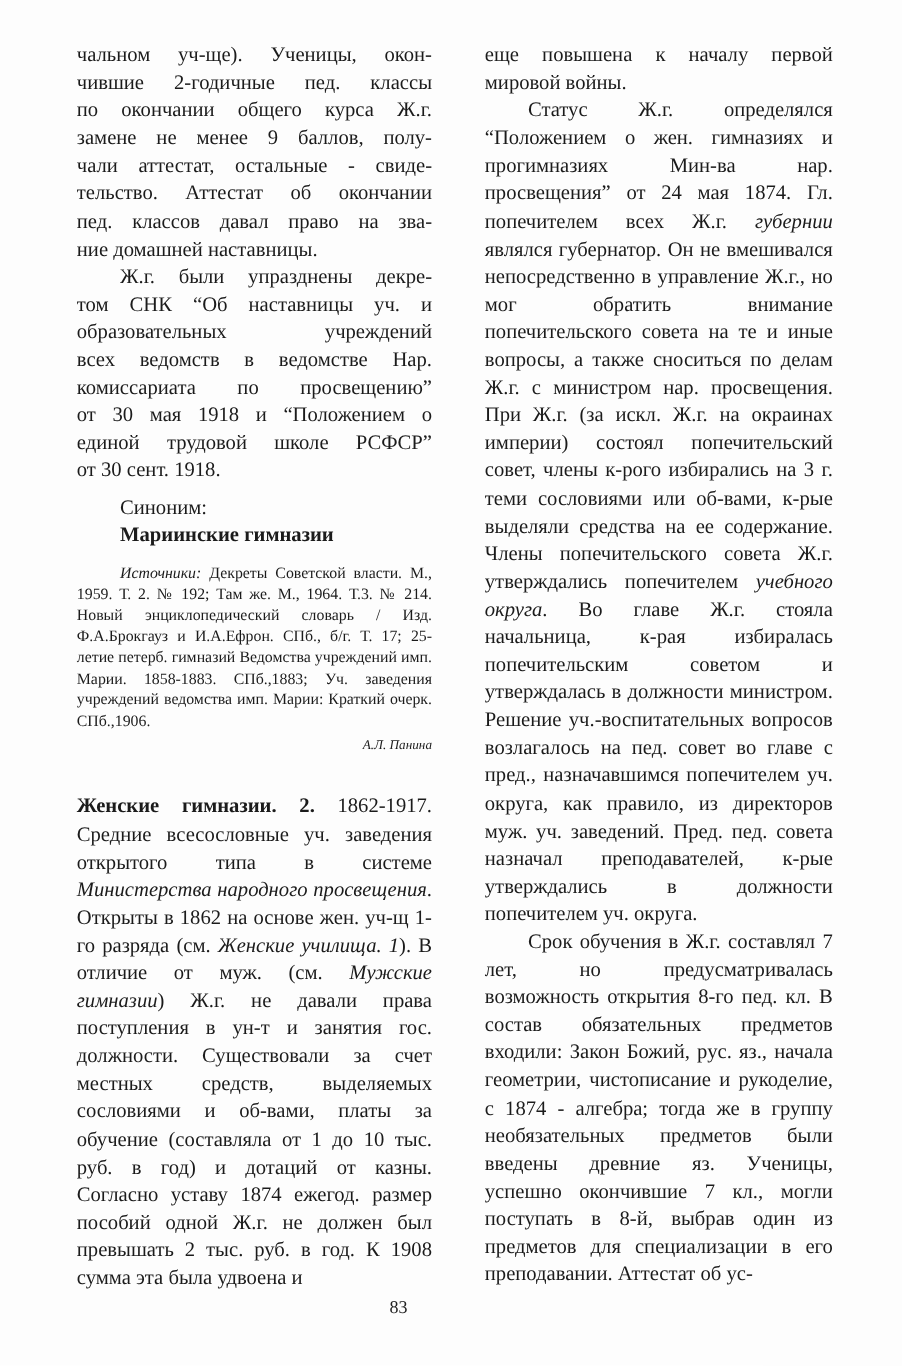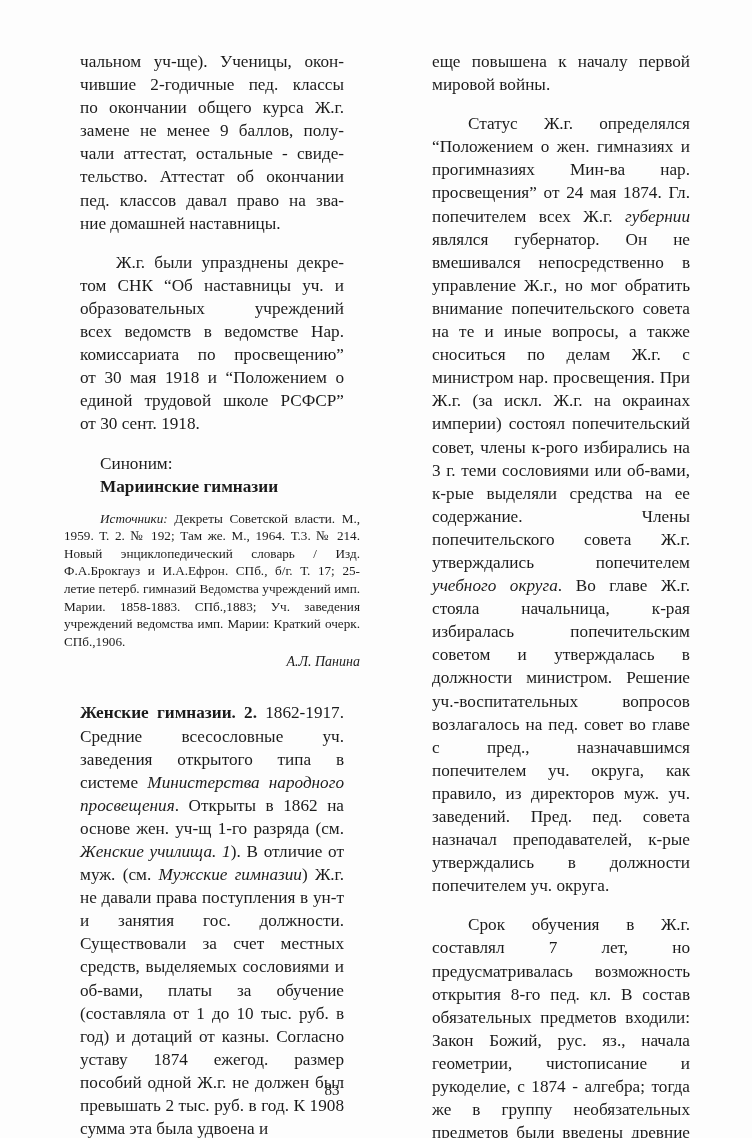--- a/index.html
+++ b/index.html
@@ -1,29 +1,29 @@
 <!DOCTYPE html>
 <html><head>
 <meta charset="utf-8">
 <style>
   html, body { margin: 0; padding: 0; background: #ffffff; }
   body { width: 752px; height: 1138px; position: relative; overflow: hidden; }
   .page { position: absolute; left: 0; top: 0; width: 752px; height: 1138px; background: #fdfdfd; }
   .col { position: absolute; top: 34px; font-family: "Liberation Serif", serif; color: #1b1b1b; }
   .col-left { left: 64px; width: 296px; }
-  .col-right { left: 416px; width: 290px; }
-  .p { margin: 16px; font-size: 17.2px; line-height: 23.1px; text-align: justify; hyphens: manual; }
+  .col-right { left: 404px; width: 290px; }
+  .p { margin: 0; font-size: 17.2px; line-height: 23.1px; text-align: justify; hyphens: manual; }
   .indent { text-indent: 36px; }
   .lines span.l { display: block; text-align: justify; text-align-last: justify; }
   .lines span.l.last { text-align-last: left; }
   .syn { margin: 7px 0 0 36px; font-size: 17.2px; line-height: 23.1px; }
   .syn-term { font-weight: bold; font-family: "Liberation Serif", serif; }
   .sources { margin: 12px 0 0 0; font-size: 13.2px; line-height: 17.6px; }
   .sources .lbl { font-style: italic; }
-  .author { margin: 3px 0 0 0; font-size: 14px; line-height: 18px; text-align: right; font-style: italic; }
+  .author { margin: 3px 0 0 0; font-size: 11px; line-height: 18px; text-align: right; font-style: italic; }
   .entry { margin-top: 30px; }
   .hw { font-weight: bold; }
   i { font-style: italic; }
   .pagenum { position: absolute; left: 0; width: 664px; top: 1082px; text-align: center; font-family: "Liberation Serif", serif; font-size: 15px; color: #222; }
 </style>
 </head>
 <body>
 
 <div class="page">
 

